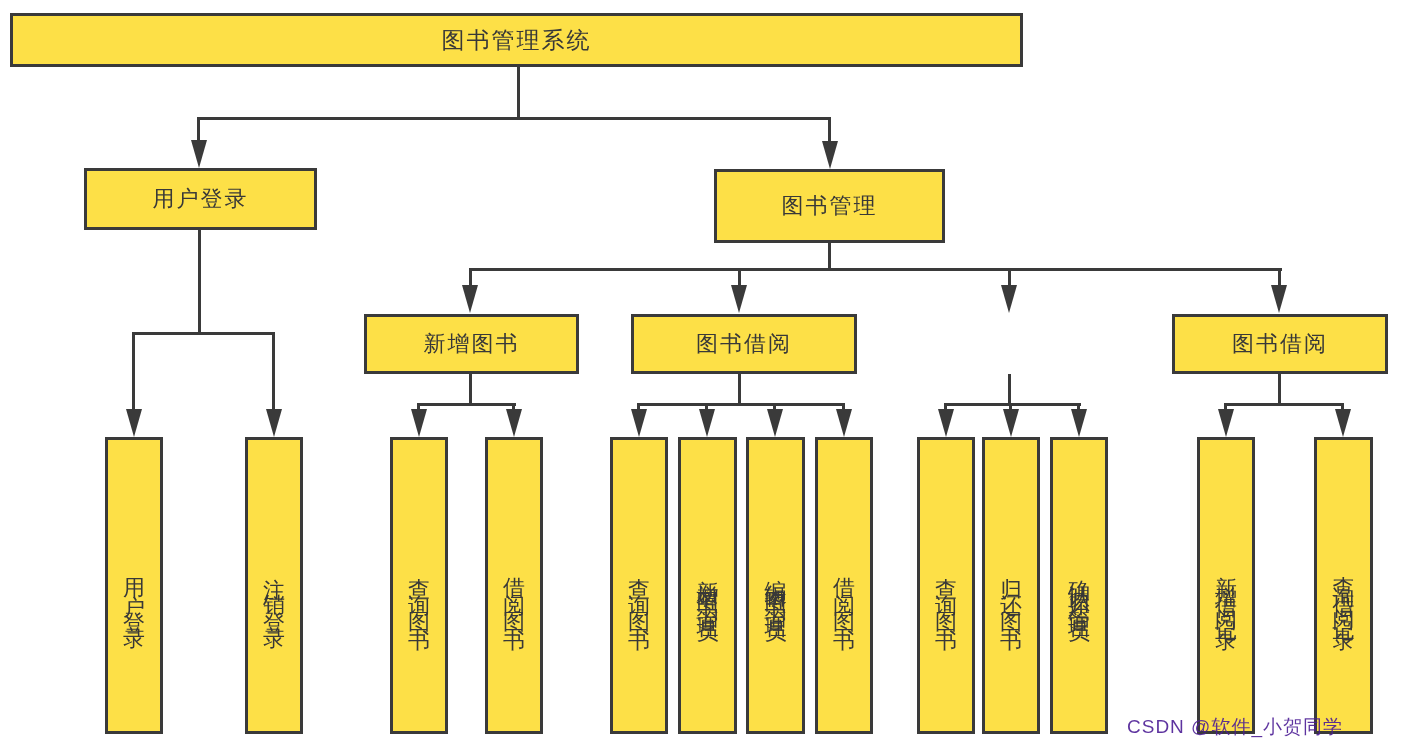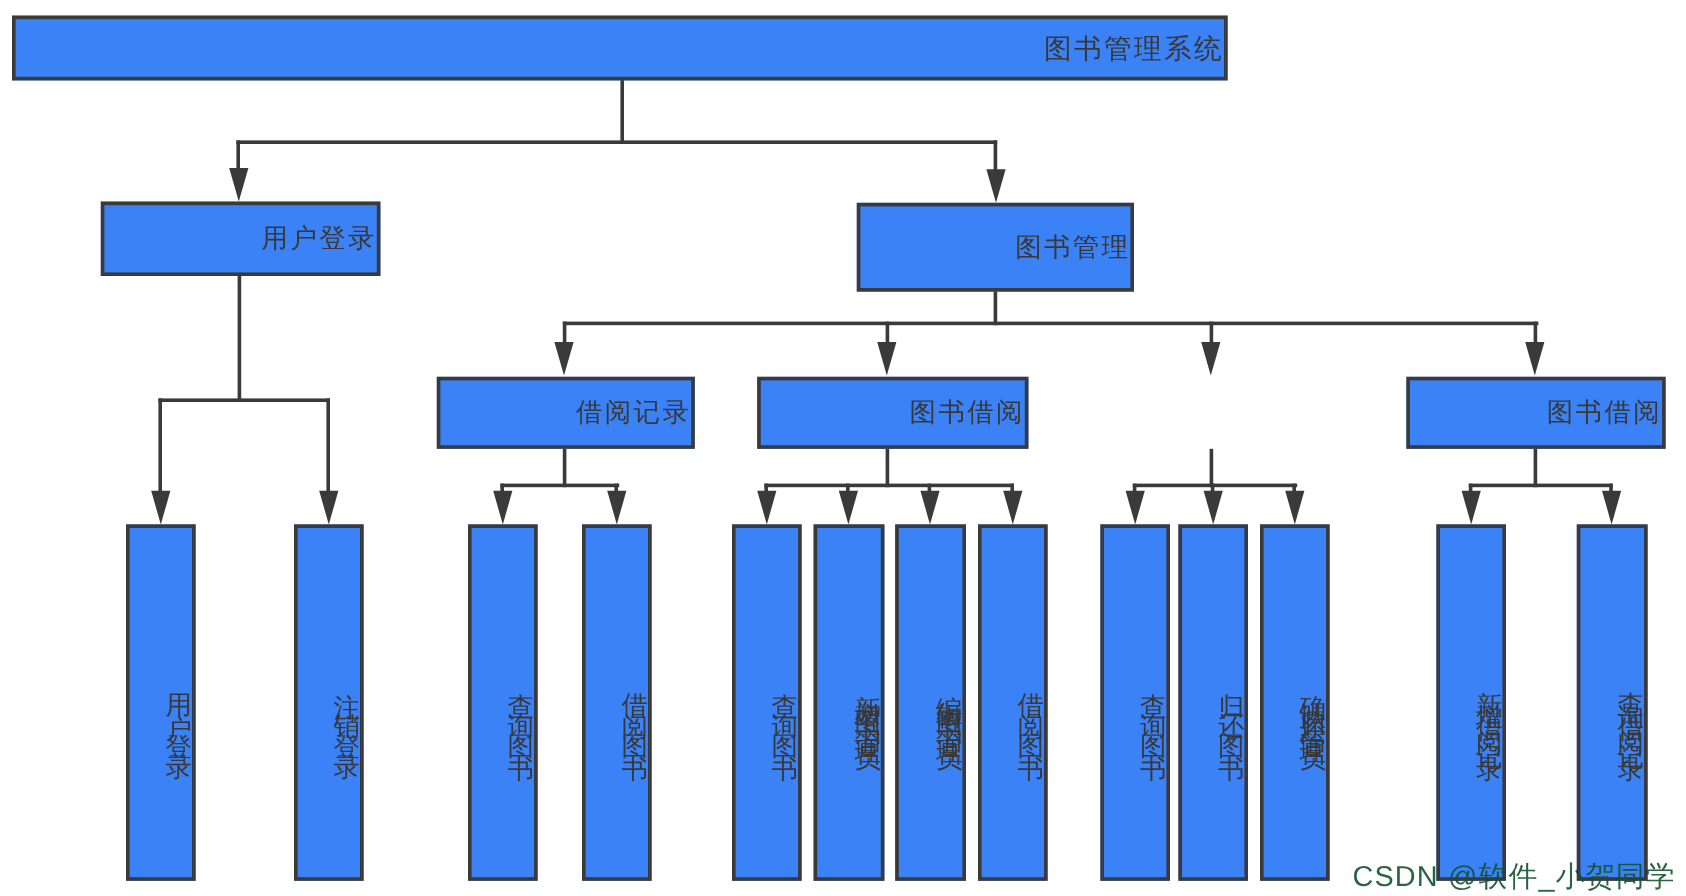--- a/index.html
+++ b/index.html
@@ -1,40 +1,40 @@
 <!DOCTYPE html>
 <html><head>
 <meta charset="utf-8">
 <style>
   html,body{margin:0;padding:0;background:#ffffff;}
   .stage{
     position:relative;width:1405px;height:747px;background:#ffffff;overflow:hidden;
     font-family:"Liberation Sans","DejaVu Sans",sans-serif;color:#383838;
   }
   .node{
-    position:absolute;box-sizing:border-box;background:#3b82f6;
-    border:3px solid #3a3a3a;display:flex;align-items:center;justify-content:flex-end;
+    position:absolute;box-sizing:border-box;background:#fde047;
+    border:3px solid #3a3a3a;display:flex;align-items:center;justify-content:center;
     font-size:22px;letter-spacing:2px;white-space:nowrap;z-index:2;
   }
   .leaf{z-index:2;}
   .vtext{
     writing-mode:vertical-rl;text-orientation:mixed;
     letter-spacing:6px;padding-top:6px;line-height:1;
   }
   .v4{letter-spacing:17px;padding-top:17px;}
   .v6{letter-spacing:11px;padding-top:11px;}
   .line{position:absolute;background:#3a3a3a;z-index:1;}
   .arr{
     position:absolute;width:0;height:0;z-index:1;
     border-left:8px solid transparent;border-right:8px solid transparent;
     border-top:28px solid #3a3a3a;
   }
   .watermark{
     position:absolute;left:1127px;top:714px;z-index:5;
-    font-size:24px;letter-spacing:1px;color:#14532d;opacity:.9;white-space:nowrap;
+    font-size:19px;letter-spacing:1px;color:#4c1d95;opacity:.9;white-space:nowrap;
   }
 </style>
 </head>
 <body>
 
 <div class="stage">
 
   <div class="line" style="left:517px;top:64px;width:3px;height:56px;"></div>
   <div class="line" style="left:197px;top:117px;width:634px;height:3px;"></div>
   <div class="line" style="left:197px;top:117px;width:3px;height:28px;"></div>
@@ -99,21 +99,21 @@
   </div>
 
   <div class="node" style="left:84px;top:168px;width:233px;height:62px;">
     <span>用户登录</span>
   </div>
   <div class="node" style="left:714px;top:169px;width:231px;height:74px;">
     <span>图书管理</span>
   </div>
 
   <div class="node" style="left:364px;top:314px;width:215px;height:60px;">
-    <span>借阅记录</span>
+    <span>新增图书</span>
   </div>
   <div class="node" style="left:613px;top:314px;width:226px;height:60px;margin-left:18px;">
     <span>图书借阅</span>
   </div>
   <div class="node" style="left:1172px;top:314px;width:216px;height:60px;">
     <span>图书借阅</span>
   </div>
 
   <div class="node leaf" style="left:105px;top:437px;width:58px;height:297px;">
     <span class="vtext v4">用户登录</span>

